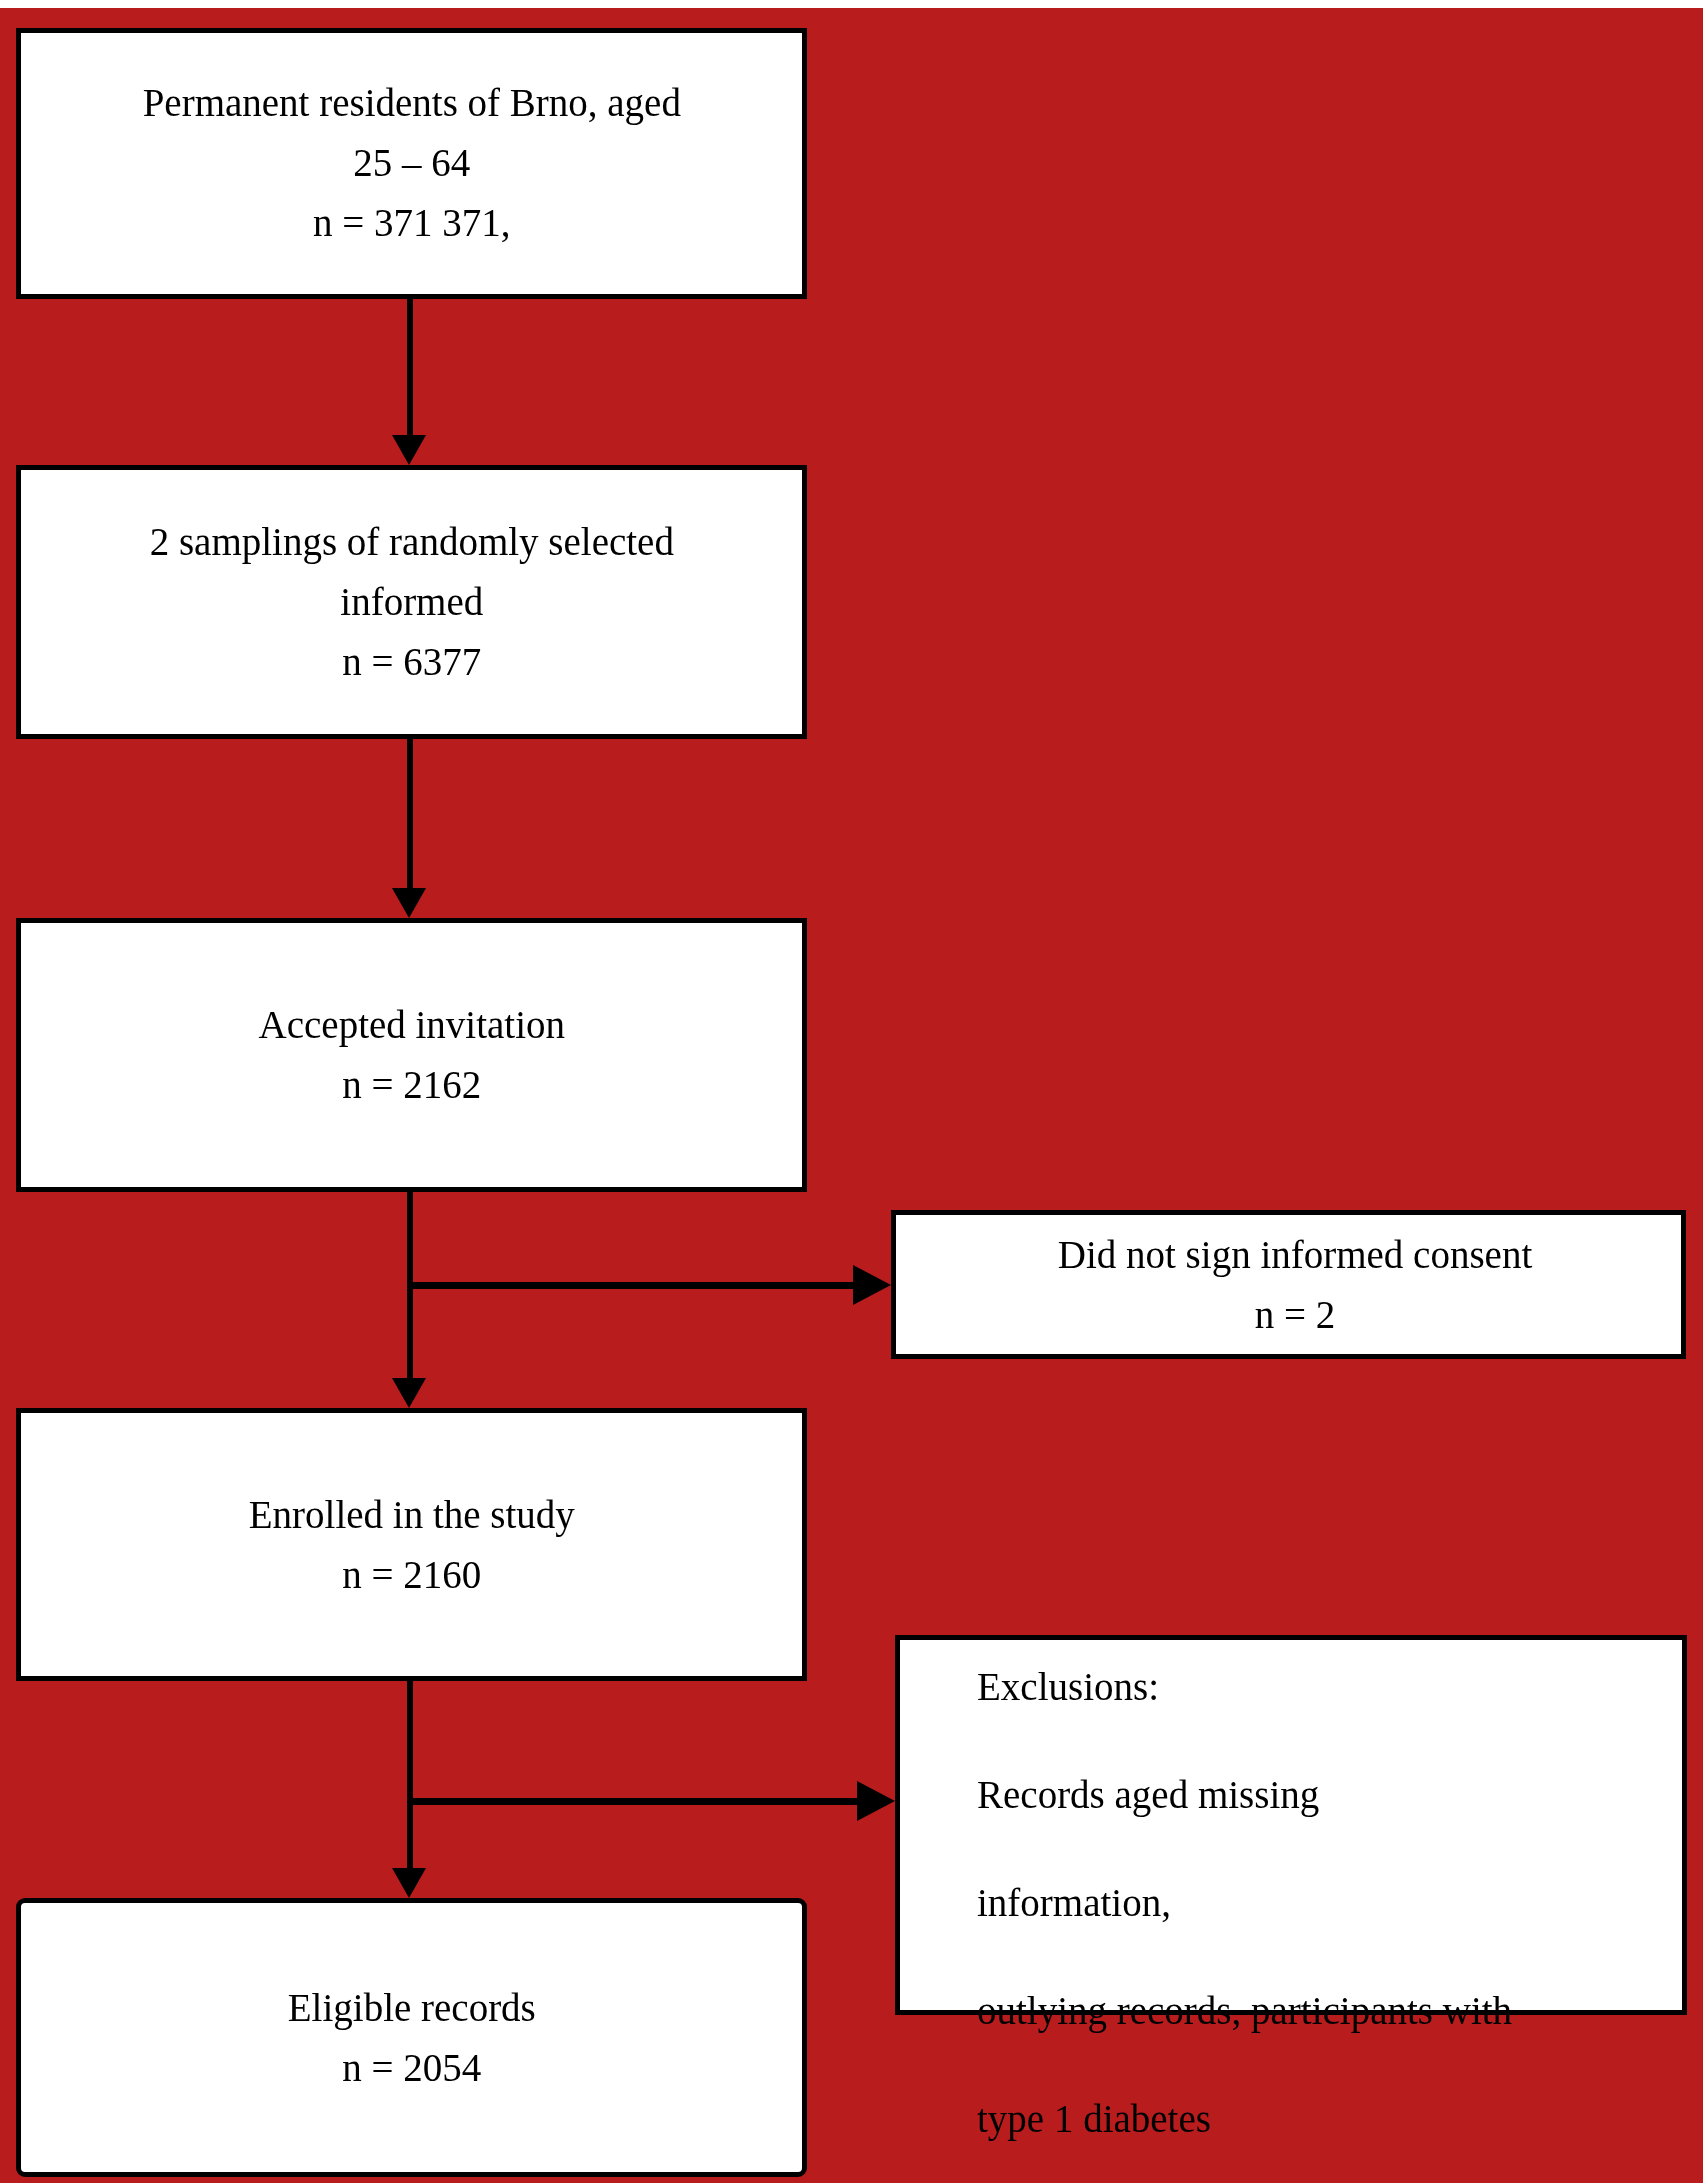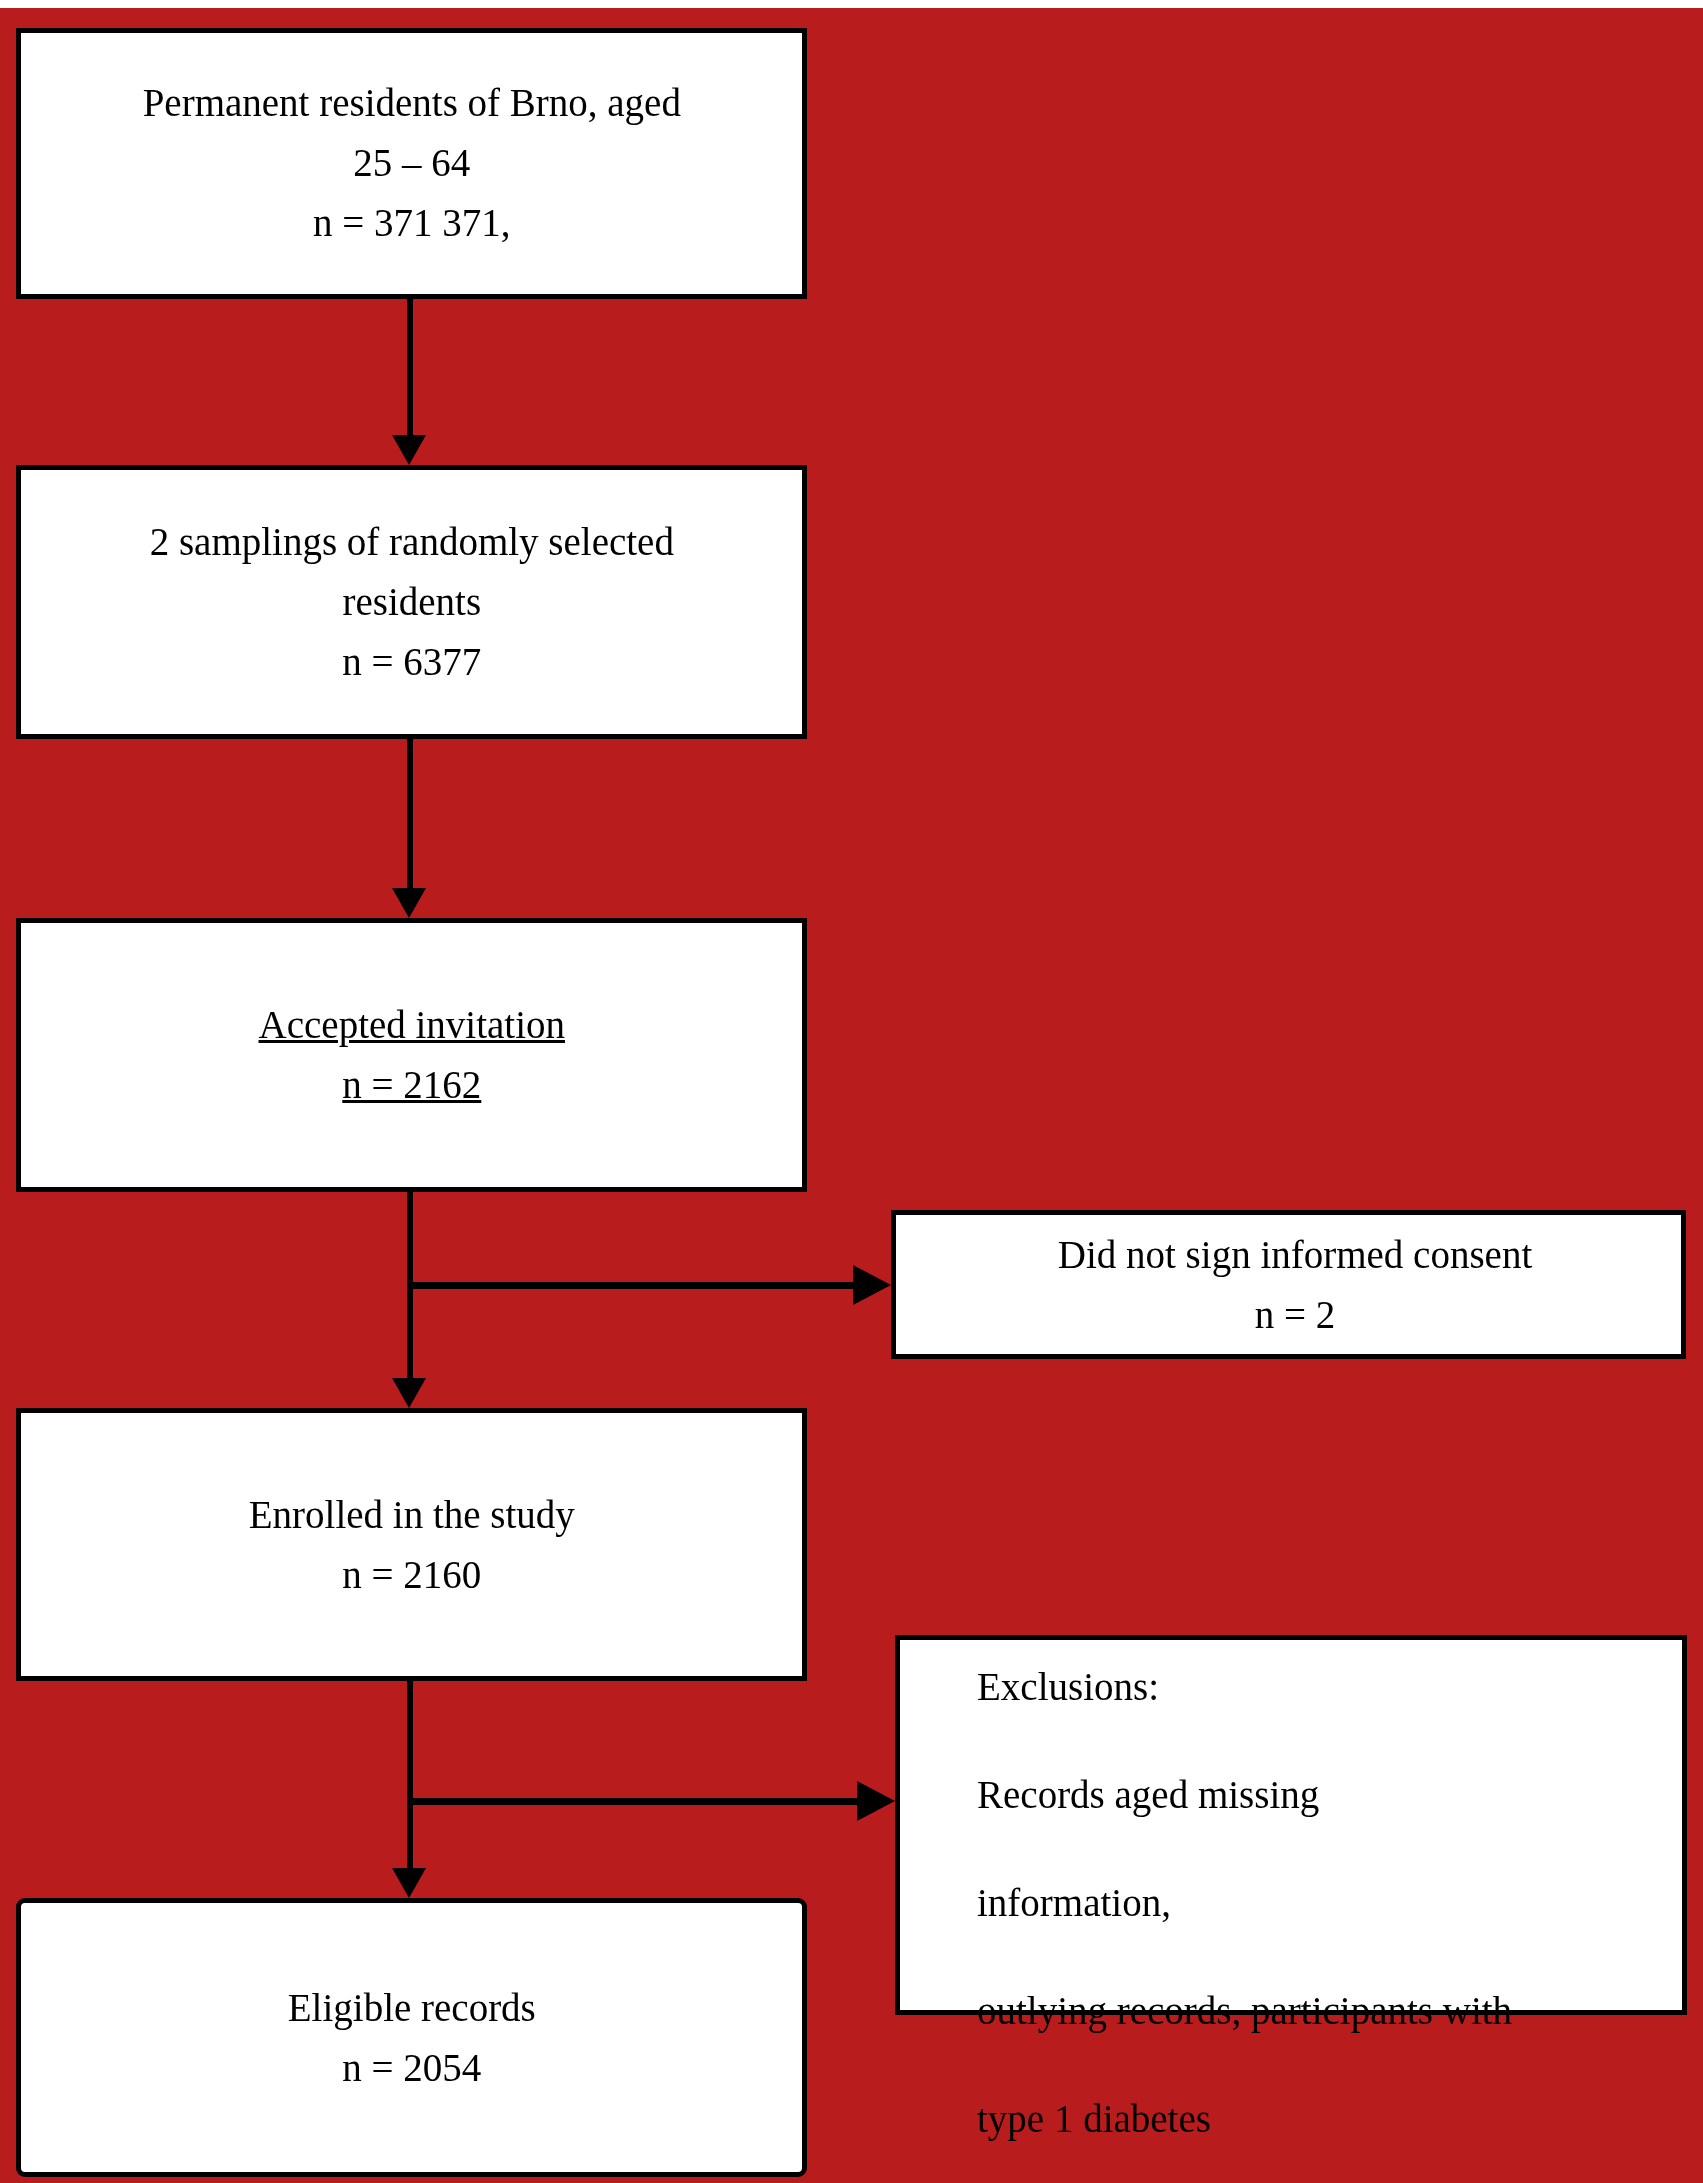--- a/index.html
+++ b/index.html
@@ -66,21 +66,21 @@
     width: 0;
     height: 0;
     border-top: 20px solid transparent;
     border-bottom: 20px solid transparent;
     border-left: 38px solid #000000;
   }
 
   
   #box-population { left: 16.3px;   top: 19.6px;   width: 791px; height: 271px; }
   #box-samplings  { left: 16.3px;   top: 457px;  width: 791px; height: 274px; }
-  #box-accepted   { left: 16.3px;   top: 910px; width: 791px; height: 274px; text-decoration: underline; }
+  #box-accepted   { left: 16.3px;   top: 910px; width: 791px; height: 274px; }
   #box-enrolled   { left: 16.3px;   top: 1400px; width: 791px; height: 273px; }
   #box-eligible   { left: 16.3px;   top: 1890px; width: 791px; height: 279px; border-radius: 9px; }
   #box-no-consent { left: 891px; top: 1202px; width: 795px; height: 149px; padding-left: 13px; }
   #box-exclusions { left: 895px; top: 1627px; width: 792px; height: 380px; }
 
   
   #v1 { left: 407px; top: 290px;  height: 140px; }
   #a1 { left: 392px; top: 427px; }
   #v2 { left: 407px; top: 731px; height: 153px; }
   #a2 { left: 392px; top: 880px; }
@@ -102,21 +102,21 @@
     <div class="tline">Permanent residents of Brno, aged</div>
     <div class="tline">25 – 64</div>
     <div class="tline">n = 371 371,</div>
   </div>
 
   <div class="vline" id="v1"></div>
   <div class="arrow-down" id="a1"></div>
 
   <div class="node" id="box-samplings">
     <div class="tline">2 samplings of randomly selected</div>
-    <div class="tline">residents</div>
+    <div class="tline">informed</div>
     <div class="tline">n = 6377</div>
   </div>
 
   <div class="vline" id="v2"></div>
   <div class="arrow-down" id="a2"></div>
 
   <div class="node" id="box-accepted">
     <div class="tline">Accepted invitation</div>
     <div class="tline">n = 2162</div>
   </div>

